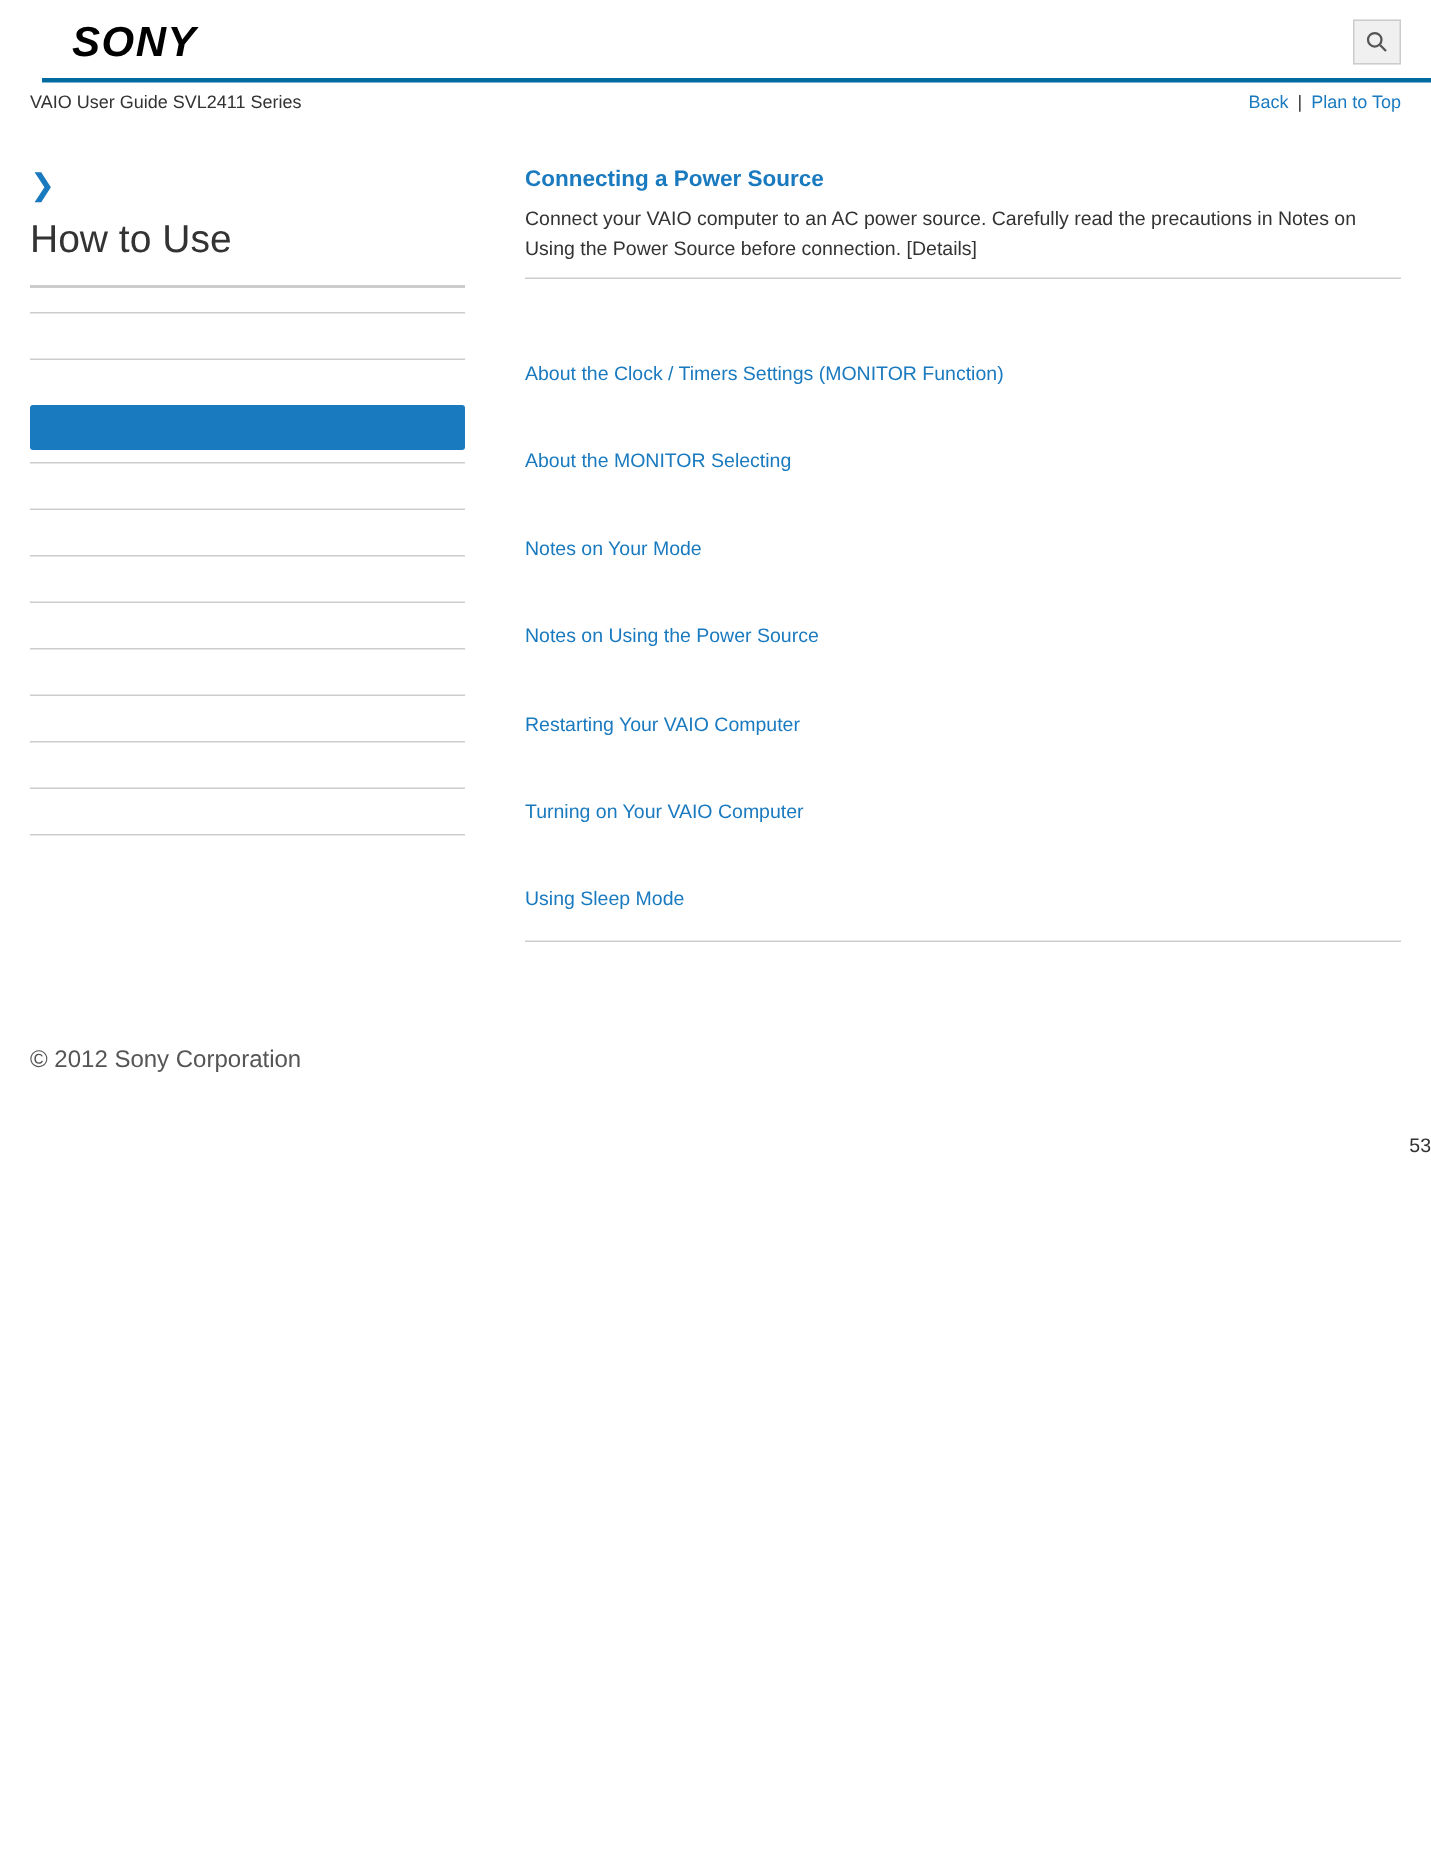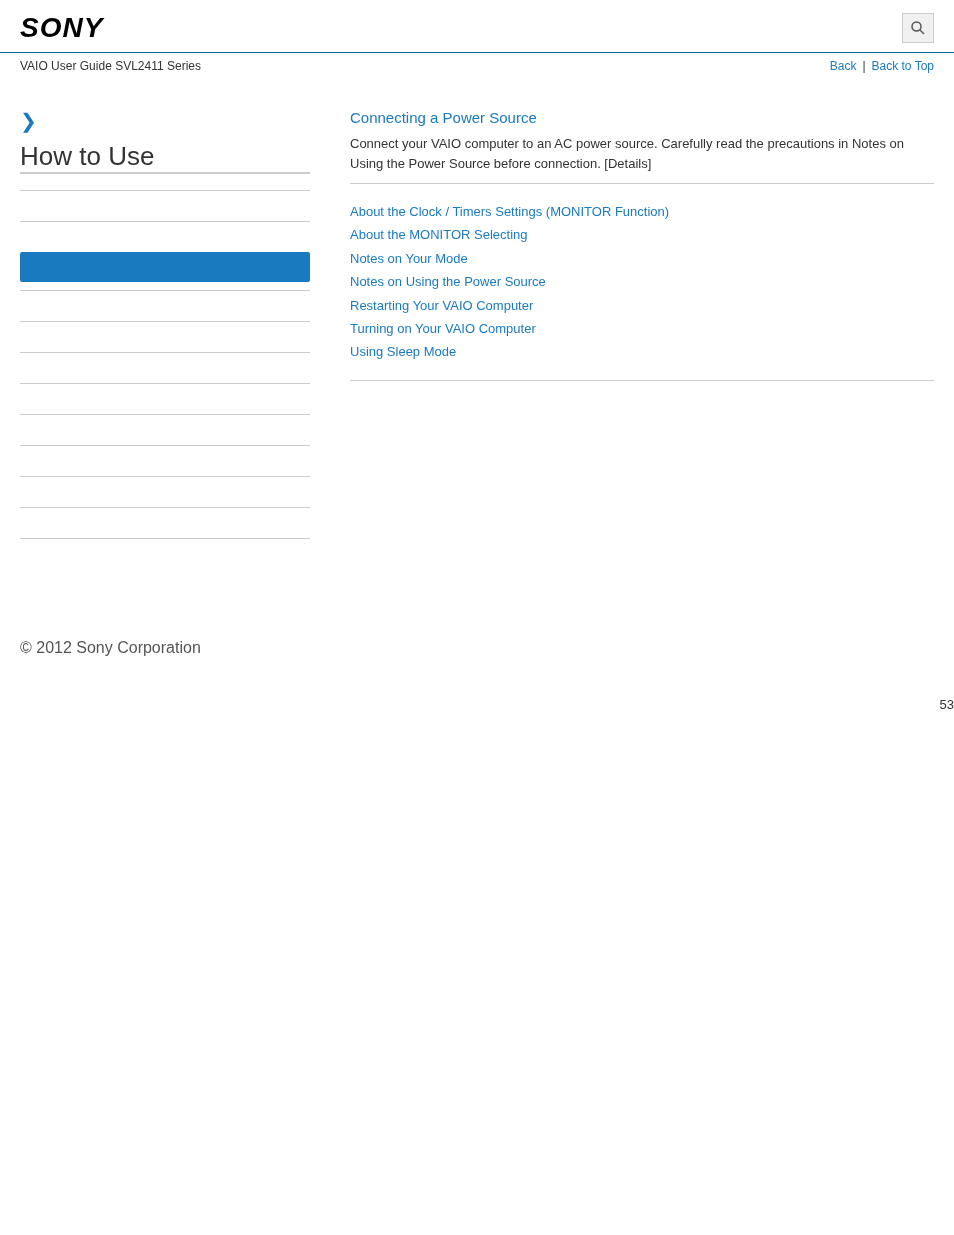--- a/index.html
+++ b/index.html
@@ -11,21 +11,22 @@
       width: 954px;
       min-height: 1235px;
     }
 
     
     .header {
       display: flex;
       align-items: center;
       justify-content: space-between;
       padding: 12px 20px 8px 20px;
-      border-bottom: 1px solid #0369a1;
+      border-bottom: 3px solid #0369a1;
+      margin-left: 28px;
     }
     .sony-logo {
       font-size: 28px;
       font-weight: bold;
       font-style: italic;
       letter-spacing: 1px;
       color: #000;
     }
     .search-icon-btn {
       width: 32px;
@@ -80,41 +81,41 @@
       font-size: 20px;
       color: #1a7abf;
       margin-bottom: 8px;
       cursor: pointer;
     }
     .sidebar-title {
       font-size: 26px;
       font-weight: normal;
       color: #333;
       border-bottom: 2px solid #ccc;
-      padding-bottom: 0;
+      padding-bottom: 15px;
       margin-bottom: 16px;
     }
     .sidebar-highlighted {
       height: 30px;
       background: #1a7abf;
       margin-bottom: 8px;
       border-radius: 2px;
     }
 
     
     .content {
       flex: 1;
       padding-top: 20px;
       padding-left: 20px;
     }
 
     .section-title {
       color: #1a7abf;
       font-size: 15px;
-      font-weight: normal;
+      font-weight: bold;
       text-decoration: none;
       display: block;
       margin-bottom: 8px;
     }
 
     .section-description {
       color: #333;
       font-size: 13px;
       line-height: 1.5;
     }
@@ -123,20 +124,21 @@
       border-top: 1px solid #ccc;
       padding-top: 16px;
       margin-top: 10px;
     }
     .section-links a {
       display: block;
       color: #1a7abf;
       text-decoration: none;
       font-size: 13px;
       line-height: 1.8;
+      margin-top: 35px;
     }
 
     .section-links-bottom {
       border-bottom: 1px solid #ccc;
       padding-bottom: 16px;
     }
 
     
     .footer {
       margin-top: 40px;
@@ -170,21 +172,21 @@
       </svg>
     </div>
   </div>
 </div>
 
 <div class="sub-header">
   <span>VAIO User Guide SVL2411 Series</span>
   <div class="nav-links">
     <a href="#">Back</a>
     <span class="nav-sep">|</span>
-    <a href="#">Back to Top</a>
+    <a href="#">Plan to Top</a>
   </div>
 </div>
 
 <div class="main-container">
 
   <div class="sidebar">
     <div class="sidebar-arrow">❯</div>
     <div class="sidebar-title">How to Use</div>
 
     <div class="spacer-line"></div>

